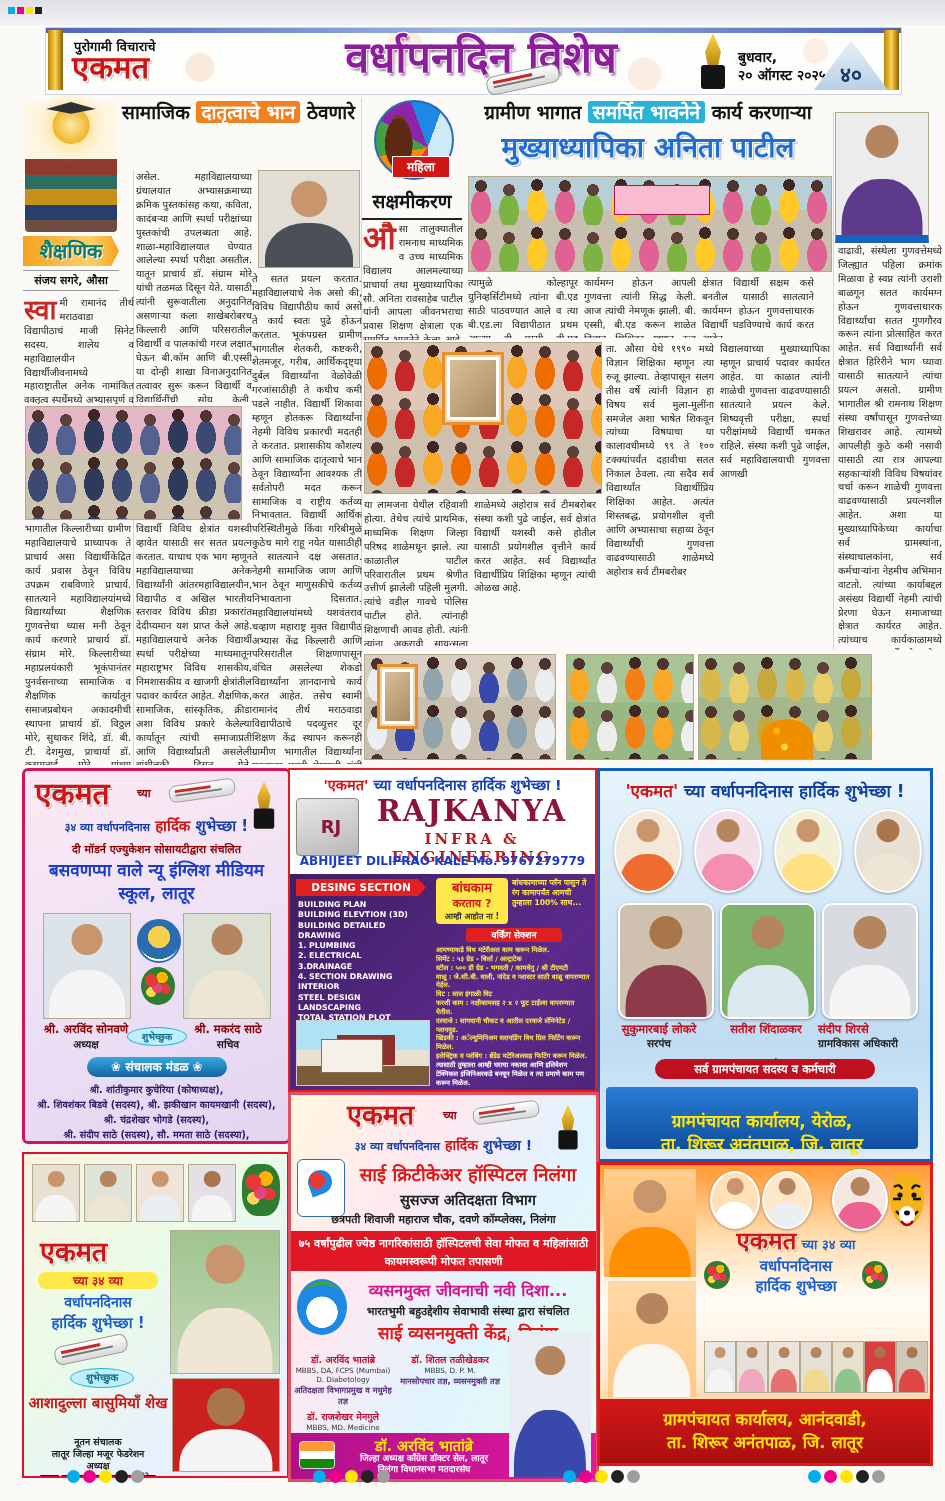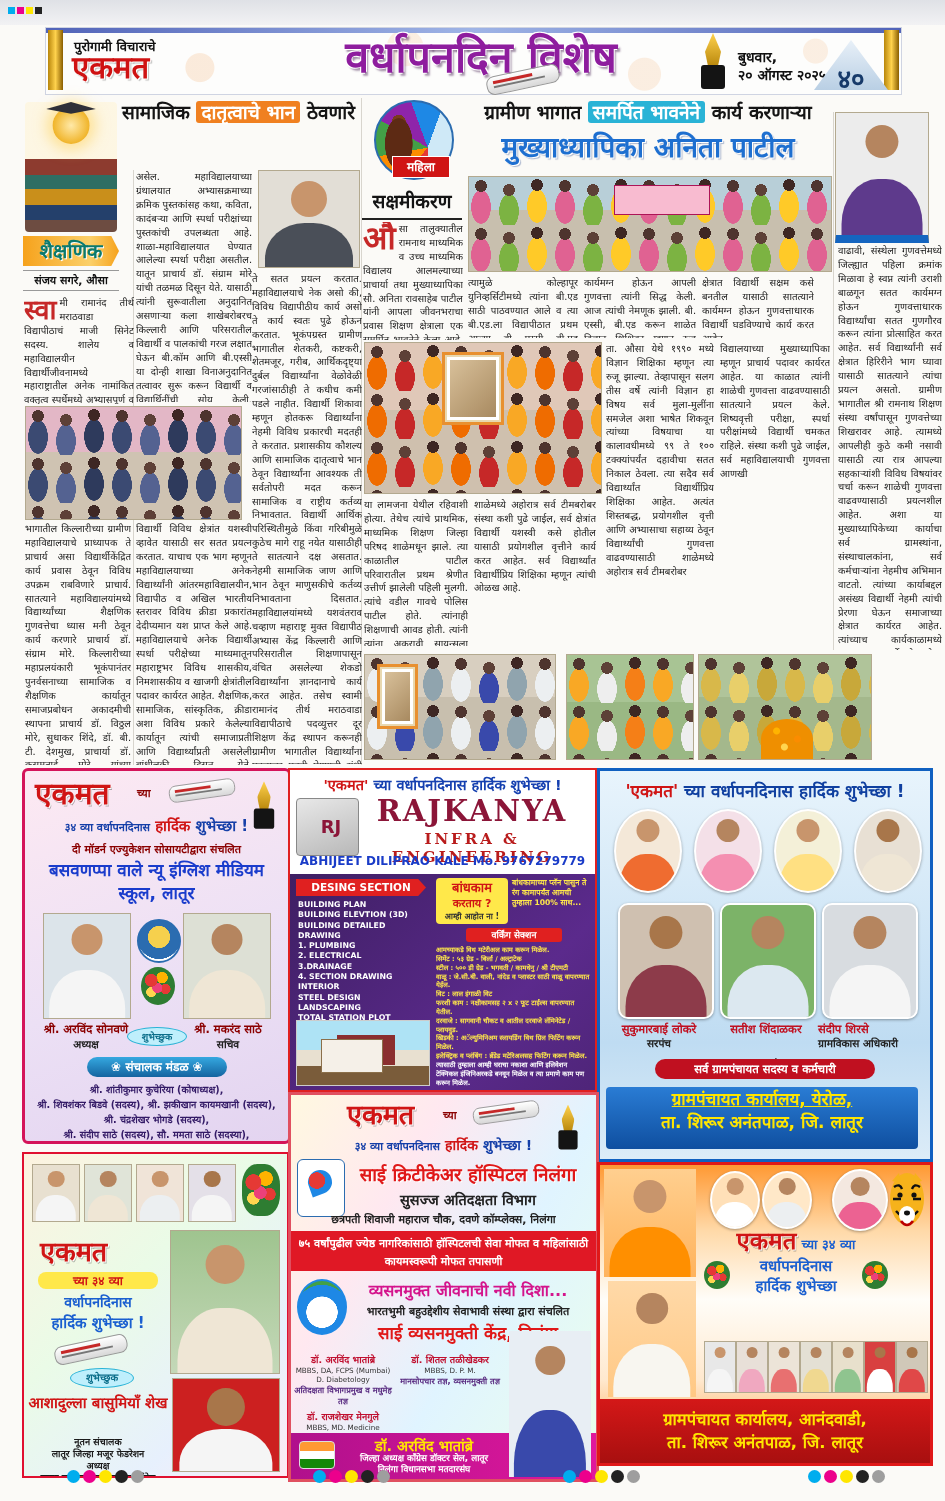--- a/index.html
+++ b/index.html
@@ -18,21 +18,21 @@
     radial-gradient(circle at 90% 35%, rgba(238,150,70,.14) 0 12px, transparent 13px),
     #fdfdfc;border:1px solid #cfd4e2;}
   .mast-blue{left:0;top:0;width:100%;height:5px;background:linear-gradient(90deg,#5163b8,#9fb4e6,#5163b8);}
   .goldbar{top:2px;width:15px;height:60px;background:linear-gradient(90deg,#b8860b,#ffd24d,#8a5e00);}
   .tagline{font-size:13px;font-weight:bold;color:#111;}
   .brand{font-size:31px;font-weight:bold;color:#cf1212;text-shadow:1px 1px 0 #fff,2px 2px 1px rgba(0,0,0,.25);line-height:1;}
   .masttitle{font-size:43px;font-weight:bold;color:#8e1d9e;text-align:center;line-height:1;
     text-shadow:-1px -1px 0 #fff,1px -1px 0 #fff,-1px 1px 0 #fff,2px 3px 2px rgba(60,20,70,.45);}
   .mastdate{font-size:14px;font-weight:bold;color:#101010;line-height:1.35;}
   .tri{width:74px;height:50px;background:linear-gradient(180deg,#e8f0f8,#b9cfe4);clip-path:polygon(50% 0,100% 100%,0 100%);}
-  .tri-num{font-size:26px;font-weight:bold;color:#173a6a;text-align:center;}
+  .tri-num{font-size:21px;font-weight:bold;color:#173a6a;text-align:center;}
   .pen{width:30px;height:56px;}
   .pen::before{content:"";position:absolute;left:7px;top:0;width:16px;height:34px;background:linear-gradient(180deg,#ffd24d,#b8860b);clip-path:polygon(50% 0,100% 55%,80% 100%,20% 100%,0 55%);}
   .pen::after{content:"";position:absolute;left:3px;top:32px;width:24px;height:24px;background:#141414;border-radius:3px;}
   .roll{width:72px;height:17px;background:linear-gradient(180deg,#fff,#d8d8d8);border:1px solid #999;border-radius:8px;transform:rotate(-12deg);}
   .roll::before{content:"";position:absolute;left:6px;top:4px;width:40px;height:3px;background:#c62828;}
   .roll::after{content:"";position:absolute;left:6px;top:9px;width:52px;height:2px;background:#777;}
 
   
   .txt{font-size:9.8px;line-height:1.42;text-align:justify;color:#1b1b1b;overflow:hidden;}
   .dropcap{float:left;font-weight:bold;color:#c62828;font-size:27px;line-height:.95;padding:1px 3px 0 0;}
@@ -281,21 +281,21 @@
     <div class="abs" style="left:112px;top:250px;width:108px;text-align:center;">
       <div style="font-size:11.5px;font-weight:bold;color:#c01020;">सतीश शिंदाळकर</div>
       <div style="font-size:10.5px;font-weight:bold;color:#222;margin-top:20px;">उपसरपंच</div>
     </div>
     <div class="abs" style="left:218px;top:250px;width:108px;text-align:left;">
       <div style="font-size:11.5px;font-weight:bold;color:#c01020;">संदीप शिरसे</div>
       <div style="font-size:10.5px;font-weight:bold;color:#222;">ग्रामविकास अधिकारी</div>
     </div>
     <div class="abs pill-red" style="left:55px;top:288px;width:220px;height:20px;font-size:11.5px;line-height:20px;">सर्व ग्रामपंचायत सदस्य व कर्मचारी</div>
     <div class="abs" style="left:6px;top:316px;width:312px;height:62px;background:linear-gradient(180deg,#2a7cd4,#0f4fa0);border-radius:4px;text-align:center;color:#ffe600;font-weight:bold;">
-      <div style="font-size:17px;padding-top:0;text-decoration:underline;">ग्रामपंचायत कार्यालय, येरोळ,</div>
+      <div style="font-size:17px;padding-top:22px;">ग्रामपंचायत कार्यालय, येरोळ,</div>
       <div style="font-size:17px;">ता. शिरूर अनंतपाळ, जि. लातूर</div>
     </div>
   </div>
 
   <div class="abs ad" style="left:22px;top:1152px;width:263px;height:322px;border:2px solid #e01030;background:linear-gradient(135deg,#fdf3e0,#eafbe7 40%,#e7f0fd 75%,#fdeaf3);">
     <div class="abs photo bust" style="left:8px;top:10px;width:46px;height:56px;--skin:#c8956c;--suit:#f5f5f5;background:#e8e0d0;"></div>
     <div class="abs photo bust" style="left:60px;top:10px;width:46px;height:56px;--skin:#b5855f;--suit:#efe6d5;background:#e0e4d8;"></div>
     <div class="abs photo b bust" style="left:112px;top:10px;width:46px;height:56px;--skin:#c8956c;--suit:#eceff1;background:#f0e4d8;"></div>
     <div class="abs photo bust" style="left:164px;top:10px;width:46px;height:56px;--skin:#a8764a;--suit:#f5f5f5;background:#e4e0e8;"></div>
     <div class="abs bouquet" style="left:218px;top:10px;width:38px;height:52px;border-radius:40%;"></div>

